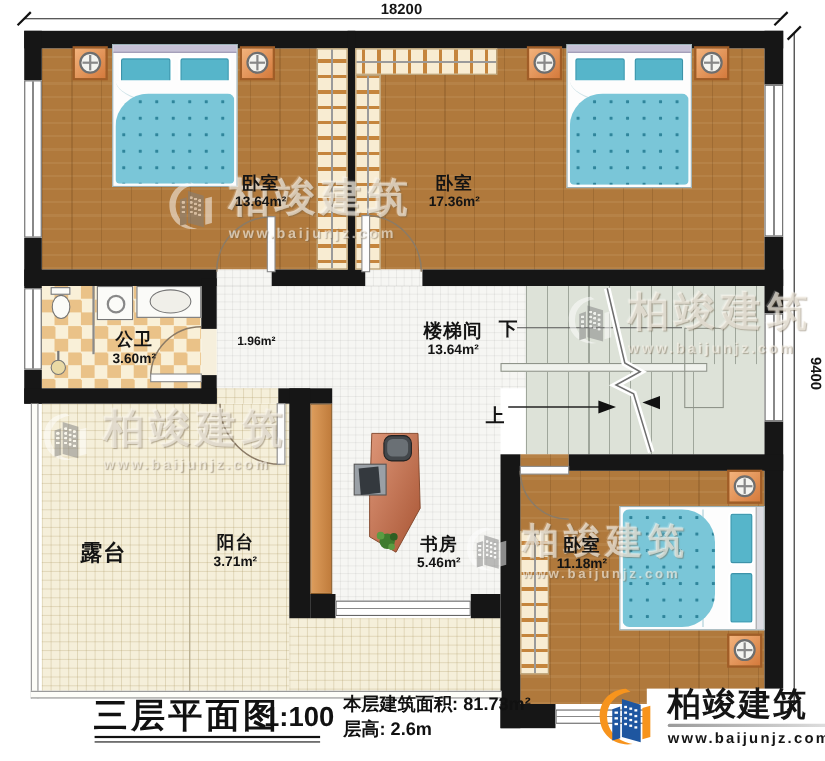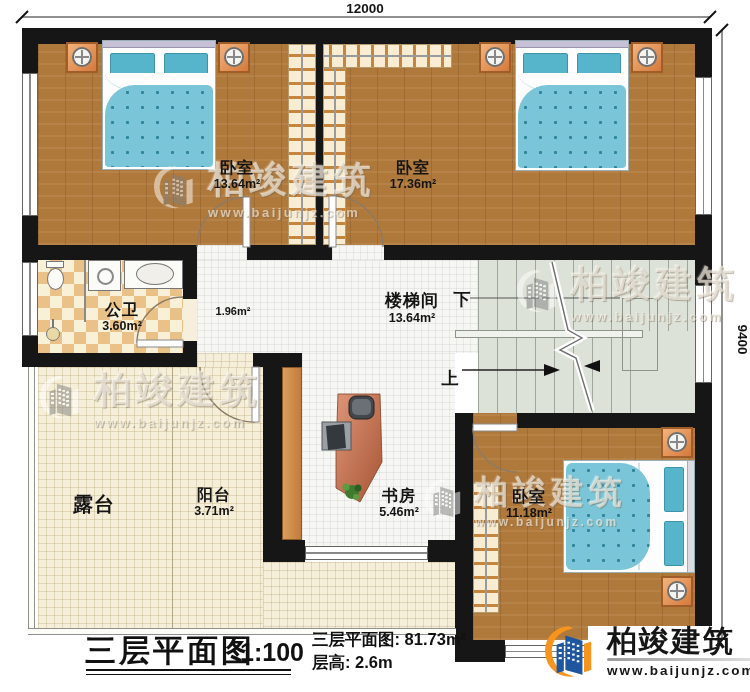--- a/index.html
+++ b/index.html
@@ -360,29 +360,29 @@
   </div>
   <div class="room-label" style="left:399px;top:503px">
     <div class="nm">书房</div>
     <div class="ar">5.46m²</div>
   </div>
   <div class="room-label" style="left:529px;top:504px">
     <div class="nm">卧室</div>
     <div class="ar">11.18m²</div>
   </div>
 
-  <div class="dim" style="left:330px;top:1px;width:70px;text-align:center">12000</div>
+  <div class="dim" style="left:330px;top:1px;width:70px;text-align:center">18200</div>
   <div class="dim" style="left:712px;top:332px;width:60px;text-align:center;transform:rotate(90deg)">9400</div>
 
   <div class="tb-title" style="left:85px;top:630px">三层平面图</div>
   <div class="tb-rule" style="left:86px;top:669px;width:205px;height:2px"></div>
   <div class="tb-rule" style="left:86px;top:674px;width:205px;height:1px"></div>
   <div class="tb-scale" style="left:240px;top:638px">1:100</div>
   <div class="tb-line" style="left:312px;top:629px">
-    <span>三层平面图:</span>
+    <span>本层建筑面积:</span>
     <span>81.73m²</span>
   </div>
   <div class="tb-line" style="left:312px;top:652px">
     <span>层高:</span>
     <span>2.6m</span>
   </div>
 
   <div class="abs" style="left:588px;top:626px;width:126px;height:60px;background:#fff"></div>
   <div class="brand" style="left:538px;top:621px">
     <svg width="62" height="62">

